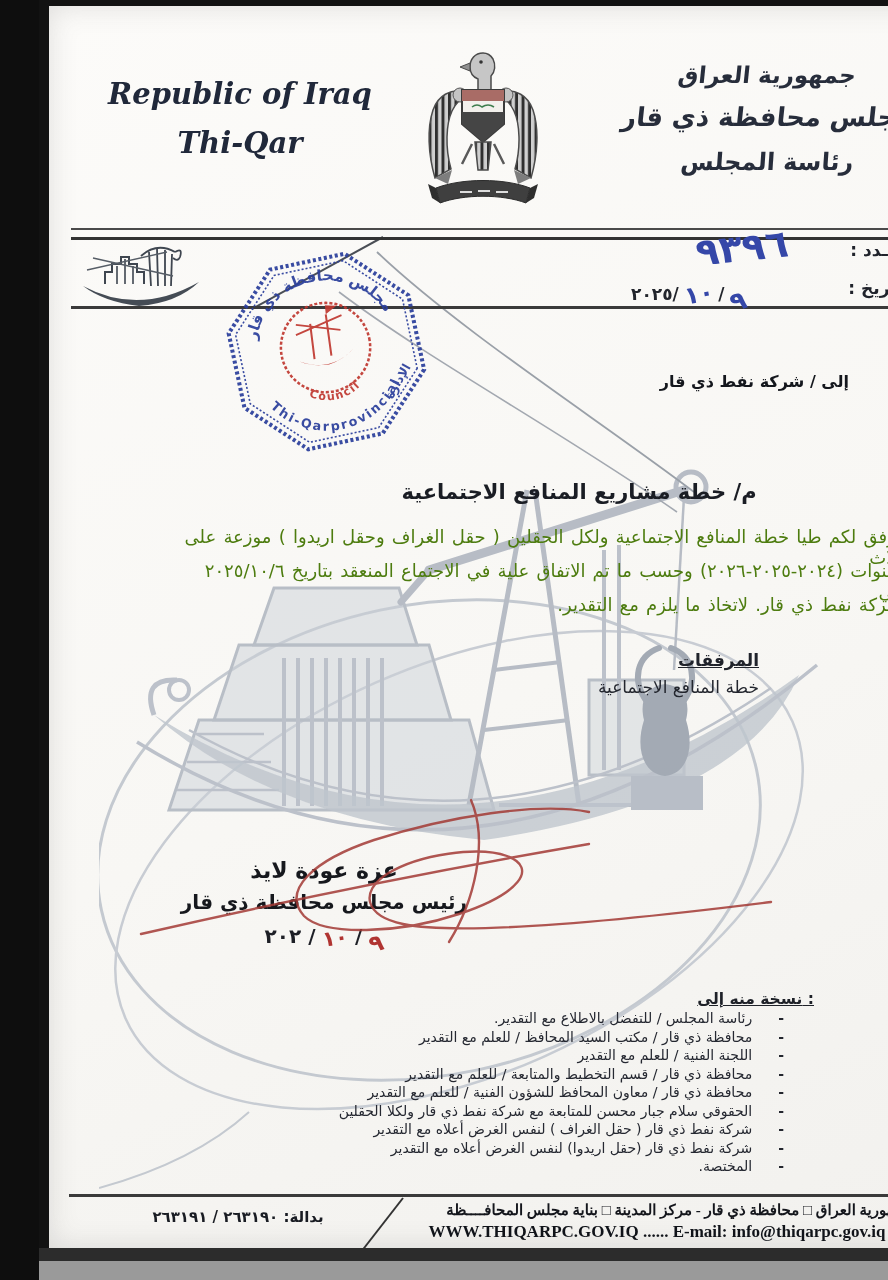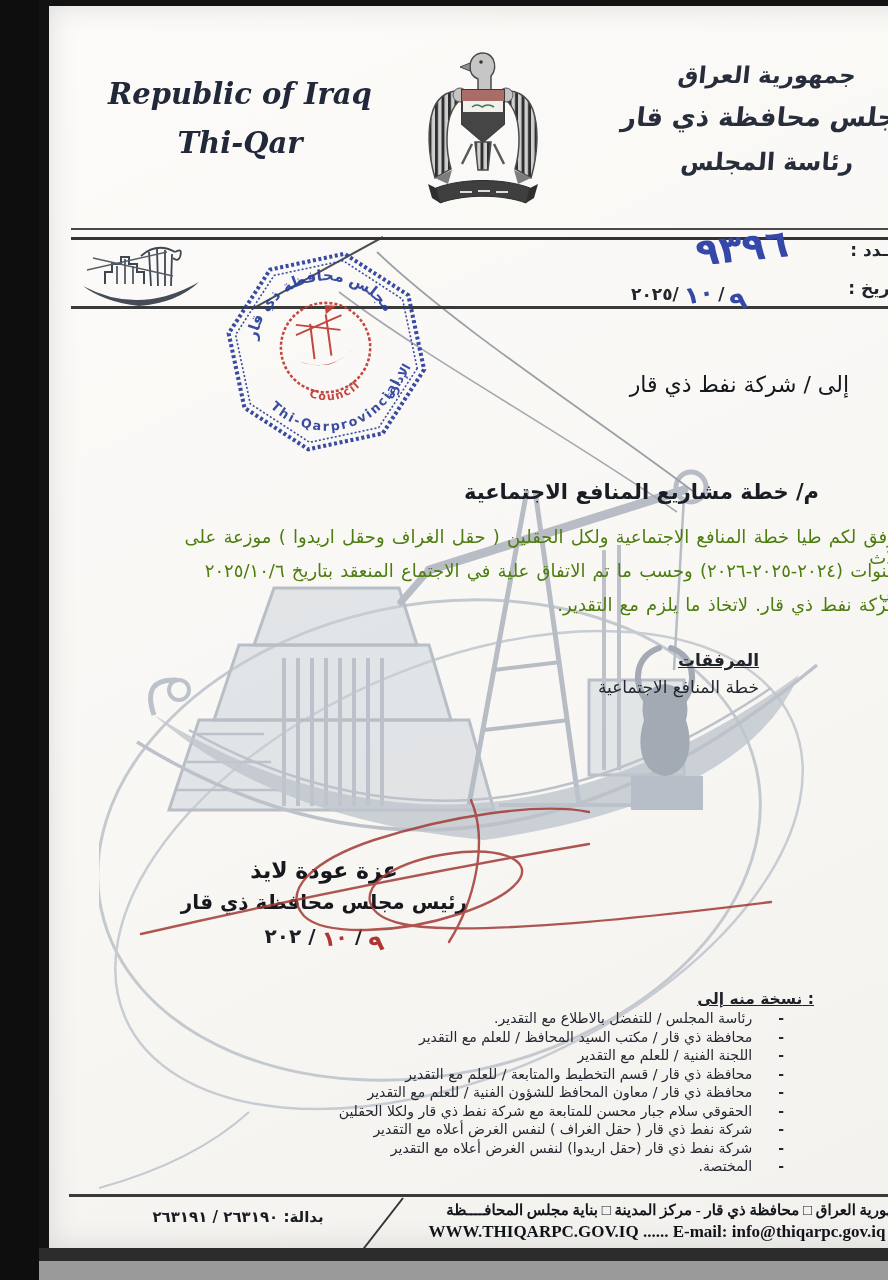--- a/index.html
+++ b/index.html
@@ -14,22 +14,22 @@
   .ar-title{color:#272d3b;text-align:center;font-weight:700;}
   .ar-title .l1{font-size:23px;transform:skewX(-6deg);}
   .ar-title .l2{font-size:26px;transform:skewX(-6deg);margin-top:14px;}
   .ar-title .l3{font-size:24px;transform:skewX(-4deg);margin-top:16px;}
   .rule{background:#3a3a3a;}
   .dbl-rule{height:7px;border-top:2px solid #4a4a4a;border-bottom:3px solid #333;}
   .lbl{font-weight:700;font-size:17px;color:#20232b;}
   .hand-blue{color:#3547a8;font-weight:600;}
   .hand-red{color:#b03431;font-weight:600;}
   .rtl{direction:rtl;unicode-bidi:plaintext;}
-  .to-line{font-size:22px;font-weight:400;color:#14171d;}
-  .subject{font-size:21px;font-weight:700;color:#1a1d24;}
+  .to-line{font-size:16px;font-weight:700;color:#14171d;}
+  .subject{font-size:21px;font-weight:700;color:#1a1d24;text-align:center;}
   .bodyline{font-size:18px;color:#4d7c0f;text-align:right;word-spacing:1.5px;}
   .att-h{font-size:17px;font-weight:700;color:#20232b;text-decoration:underline;text-align:right;}
   .att-i{font-size:17px;color:#23262e;text-align:right;margin-top:7px;}
   .sig{text-align:center;}
   .sig .name{font-size:22px;font-weight:900;color:#16181d;letter-spacing:.5px;}
   .sig .title{font-size:20px;font-weight:900;color:#16181d;margin-top:7px;}
   .sig .date{font-size:20px;font-weight:800;color:#1d1f26;margin-top:8px;direction:ltr;}
   .cc-h{font-size:15.5px;font-weight:700;color:#1e2128;text-decoration:underline;
         text-align:right;padding-right:30px;}
   .cc-row{display:flex;flex-direction:row;direction:rtl;align-items:flex-start;

